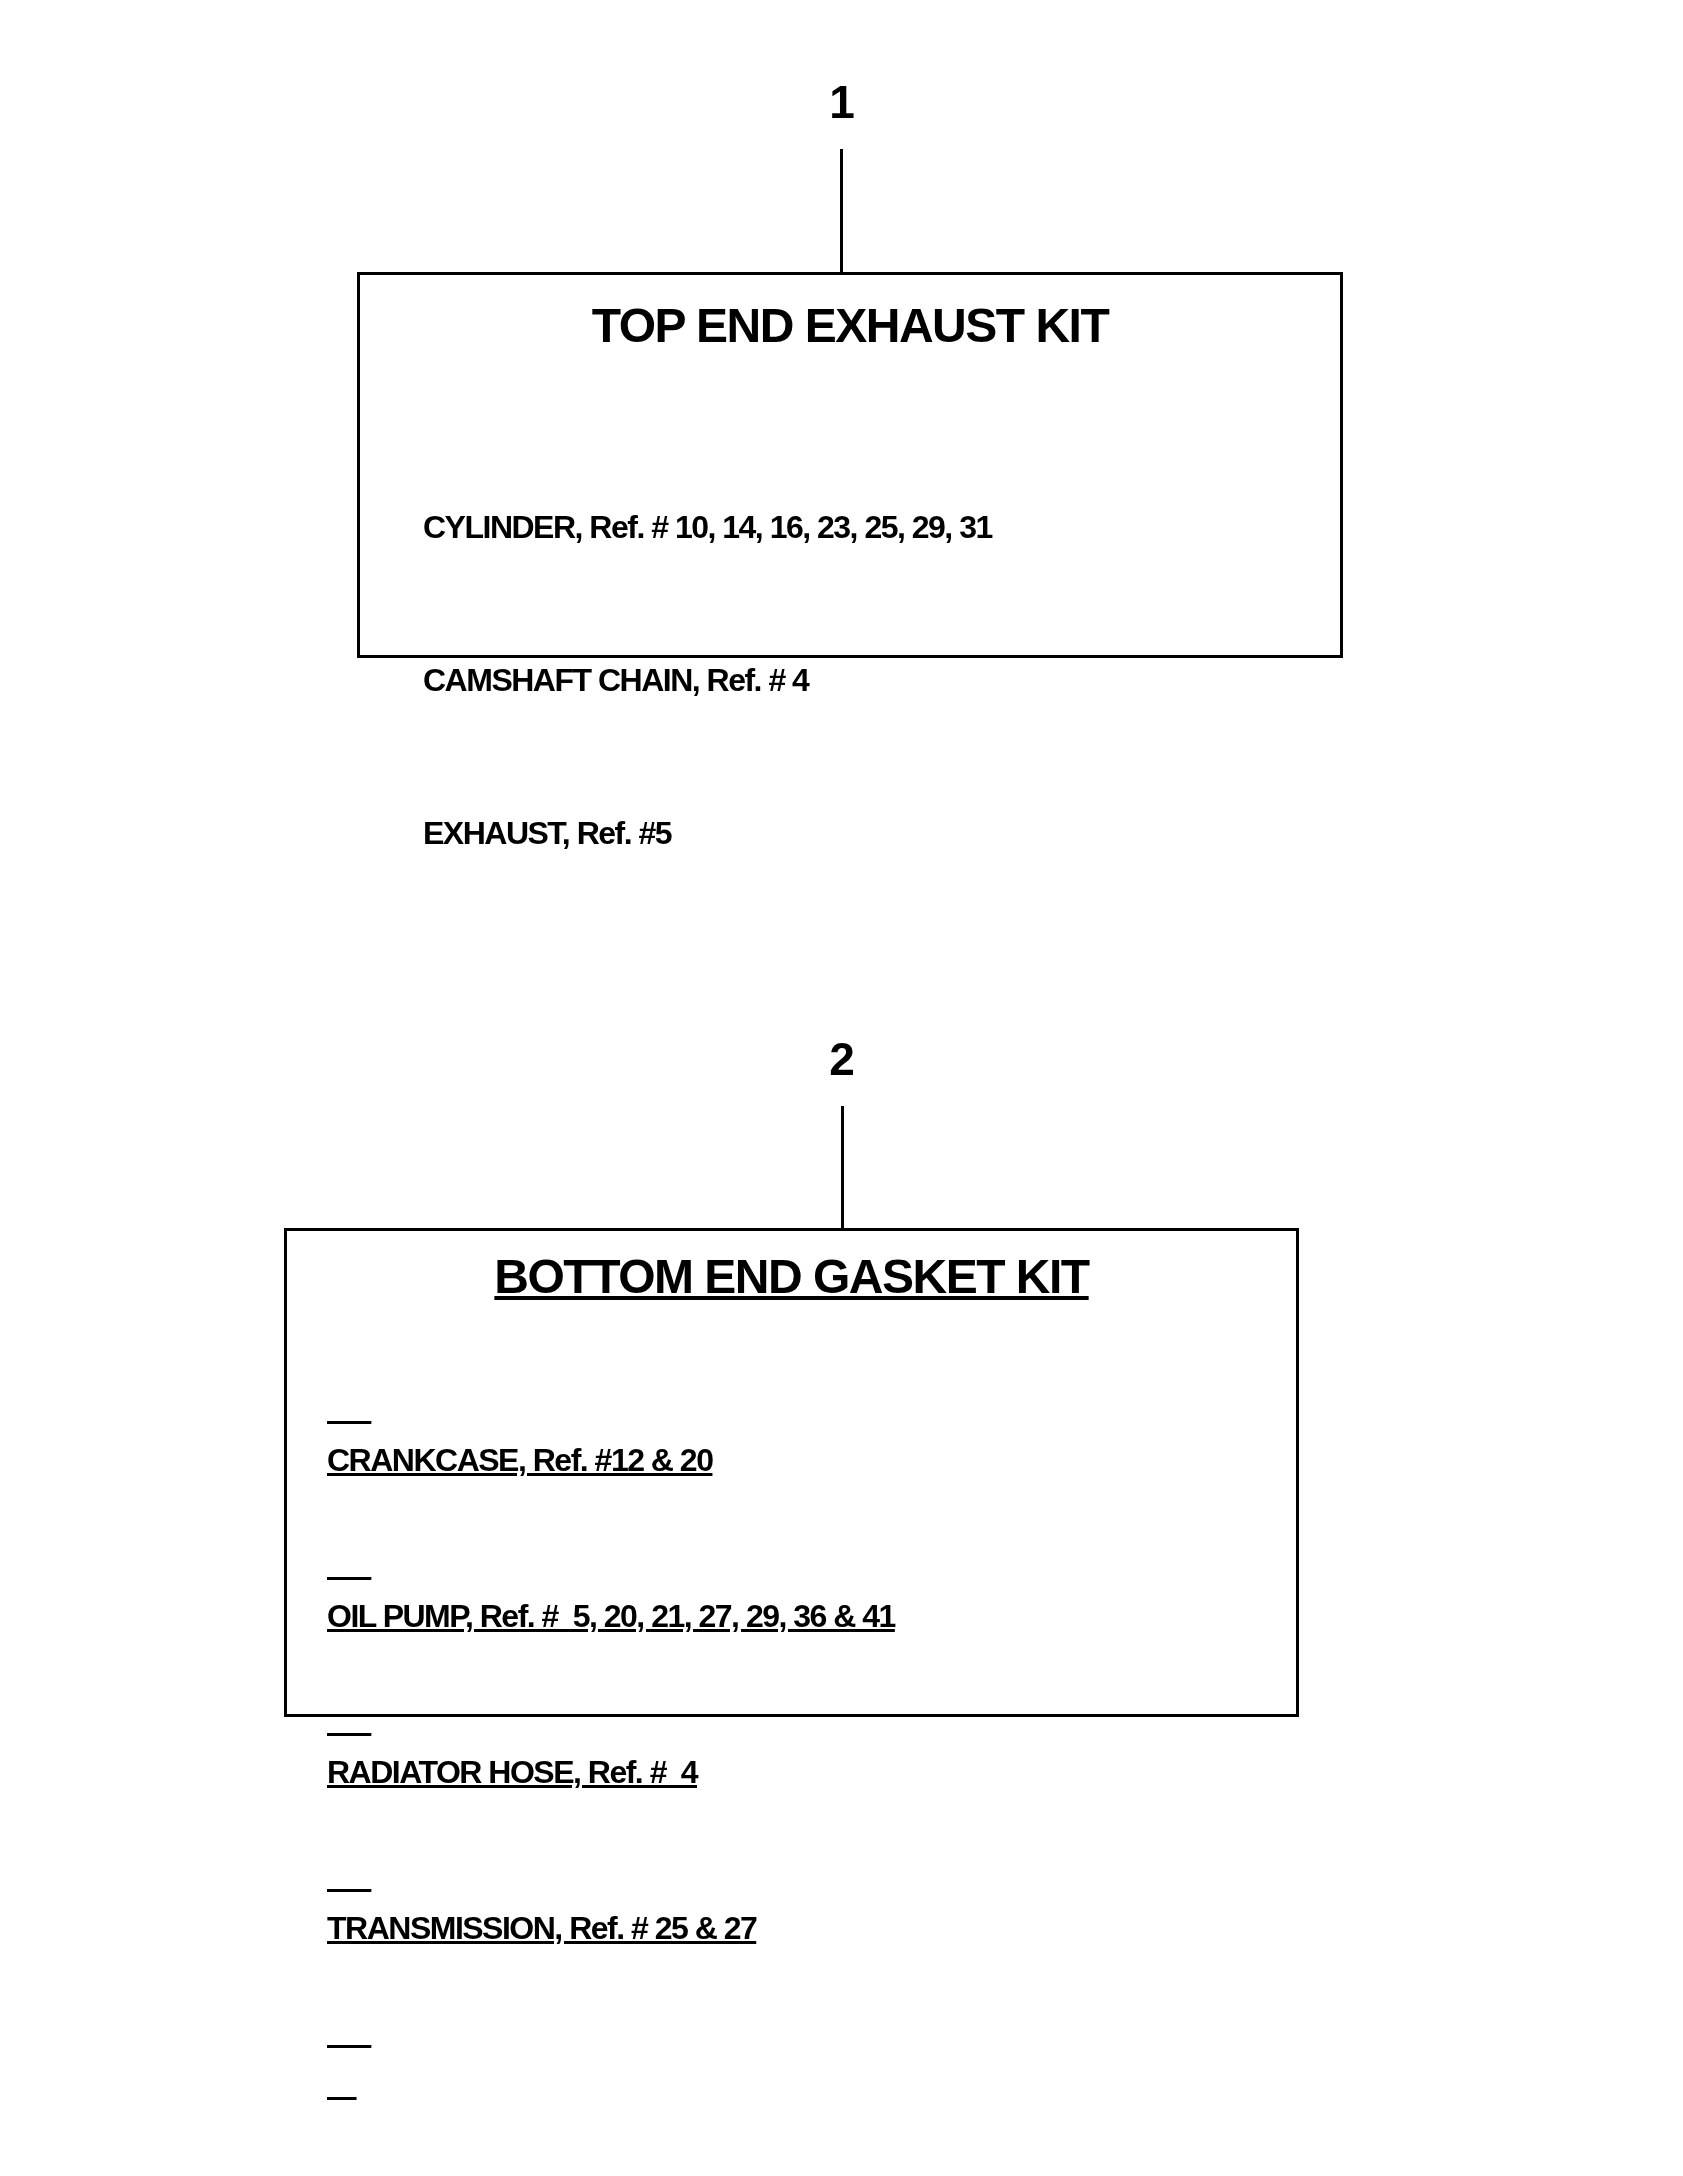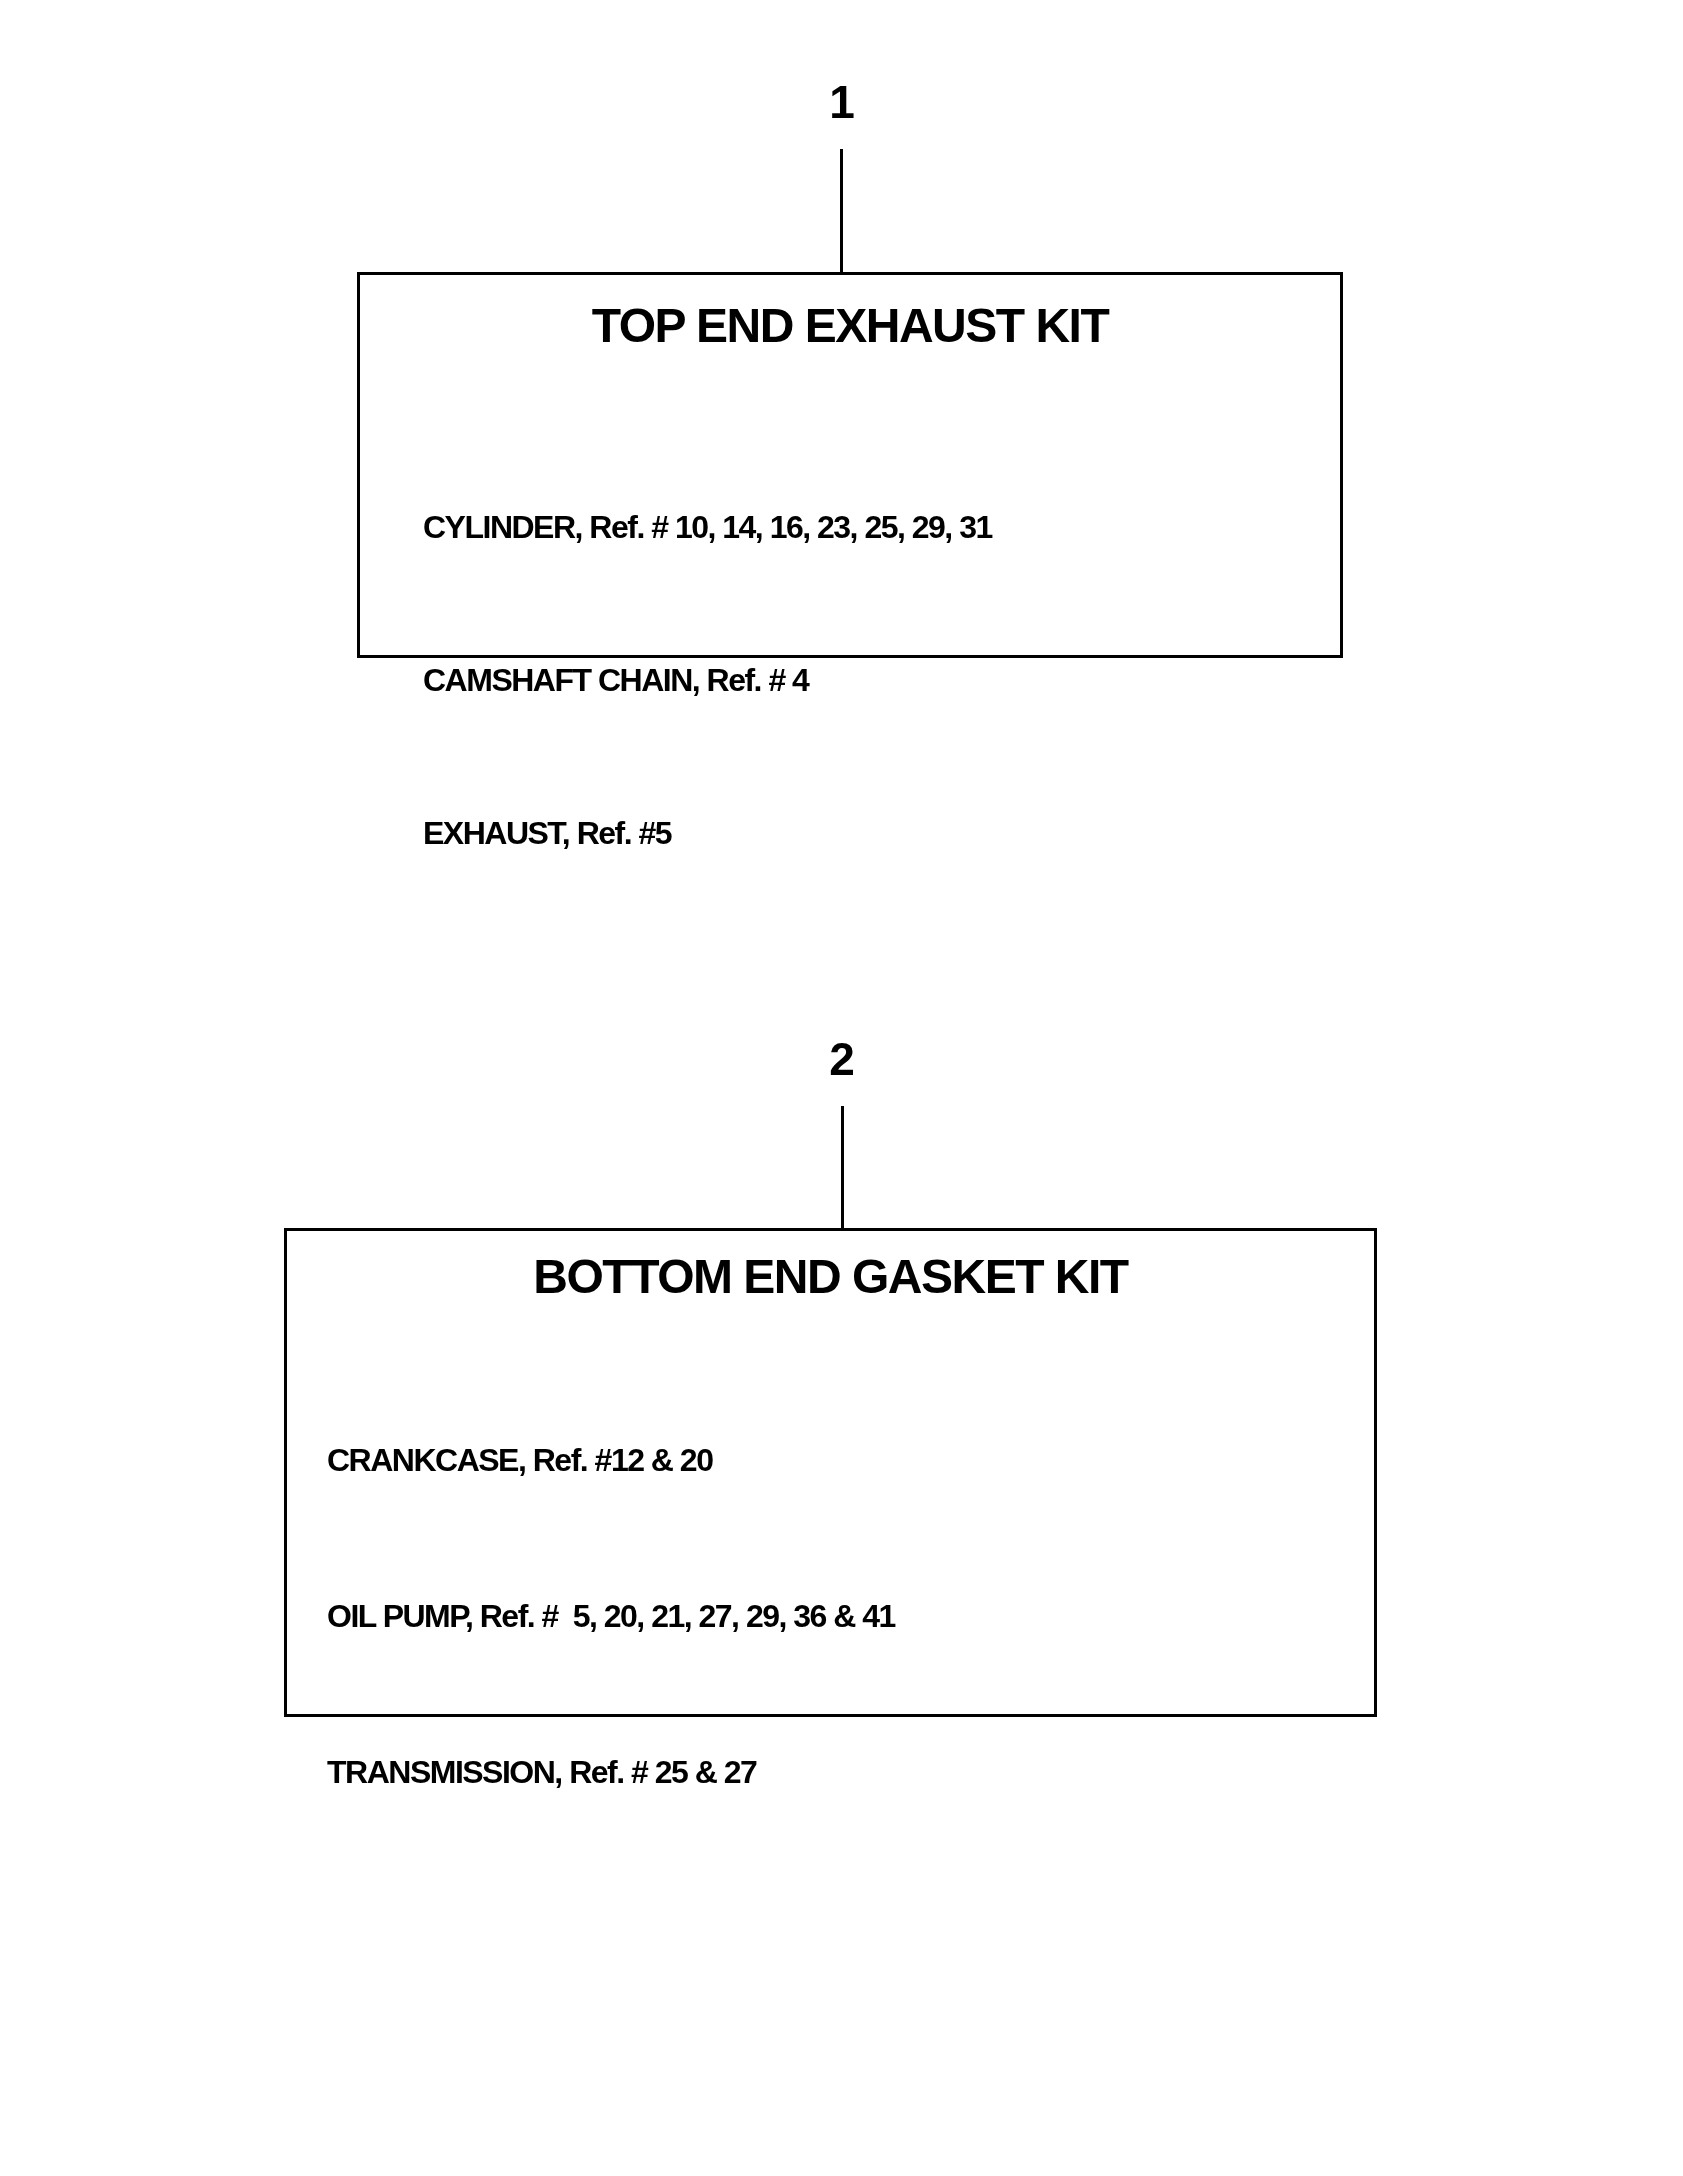--- a/index.html
+++ b/index.html
@@ -34,21 +34,21 @@
   }
   .l1 { left: 840px; top: 149px; height: 125px; }
   .l2 { left: 841px; top: 1106px; height: 123px; }
   .kit-box {
     position: absolute;
     border: 3px solid #000000;
     box-sizing: border-box;
     background: #ffffff;
   }
   .box1 { left: 357px; top: 272px; width: 986px; height: 386px; }
-  .box2 { left: 284px; top: 1228px; width: 1093px; height: 489px; }
+  .box2 { left: 284px; top: 1228px; width: 1015px; height: 489px; text-decoration: underline; }
   .kit-title {
     margin: 0;
     text-align: center;
     font-size: 48px;
     line-height: 48px;
     font-weight: bold;
     letter-spacing: -1.5px;
     white-space: pre;
   }
   .box1 .kit-title { margin-top: 27px; }
@@ -85,19 +85,20 @@
 
   <div class="callout-number n2">2</div>
 
   <div class="leader l2"></div>
 
   <div class="kit-box box2">
     <h2 class="kit-title">BOTTOM END GASKET KIT</h2>
     <ul class="kit-items">
       <li>CRANKCASE, Ref. #12 &amp; 20</li>
       <li>OIL PUMP, Ref. #  5, 20, 21, 27, 29, 36 &amp; 41</li>
+      <li>RADIATOR HOSE, Ref. #  4</li>
       <li>TRANSMISSION, Ref. # 25 &amp; 27</li>
       
     </ul>
   </div>
 
 </div>
 
 
 </body></html>

